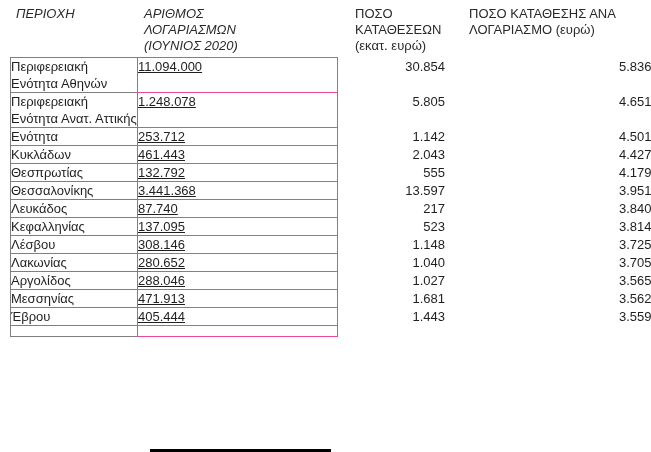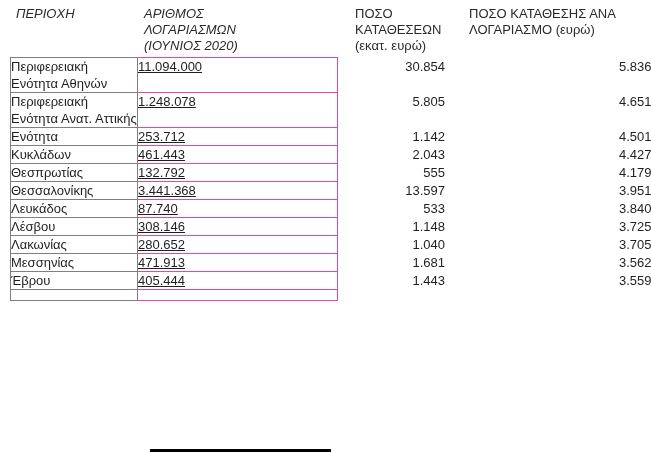--- a/index.html
+++ b/index.html
@@ -129,41 +129,53 @@
   <tr>
     <td class="c-region">Θεσσαλονίκης</td>
     <td class="c-accounts">3.441.368</td>
     <td class="c-deposits">13.597</td>
     <td class="c-peracct">3.951</td>
   </tr>
 
   <tr>
     <td class="c-region">Λευκάδος</td>
     <td class="c-accounts">87.740</td>
-    <td class="c-deposits">533</td>
+    <td class="c-deposits">217</td>
     <td class="c-peracct">3.840</td>
   </tr>
 
+  <tr>
+    <td class="c-region">Κεφαλληνίας</td>
+    <td class="c-accounts">137.095</td>
+    <td class="c-deposits">523</td>
+    <td class="c-peracct">3.814</td>
+  </tr>
 
 
   <tr>
     <td class="c-region">Λέσβου</td>
     <td class="c-accounts">308.146</td>
     <td class="c-deposits">1.148</td>
     <td class="c-peracct">3.725</td>
   </tr>
 
   <tr>
     <td class="c-region">Λακωνίας</td>
     <td class="c-accounts">280.652</td>
     <td class="c-deposits">1.040</td>
     <td class="c-peracct">3.705</td>
   </tr>
 
 
+  <tr>
+    <td class="c-region">Αργολίδος</td>
+    <td class="c-accounts">288.046</td>
+    <td class="c-deposits">1.027</td>
+    <td class="c-peracct">3.565</td>
+  </tr>
 
   <tr>
     <td class="c-region">Μεσσηνίας</td>
     <td class="c-accounts">471.913</td>
     <td class="c-deposits">1.681</td>
     <td class="c-peracct">3.562</td>
   </tr>
 
   <tr>
     <td class="c-region">Έβρου</td>

